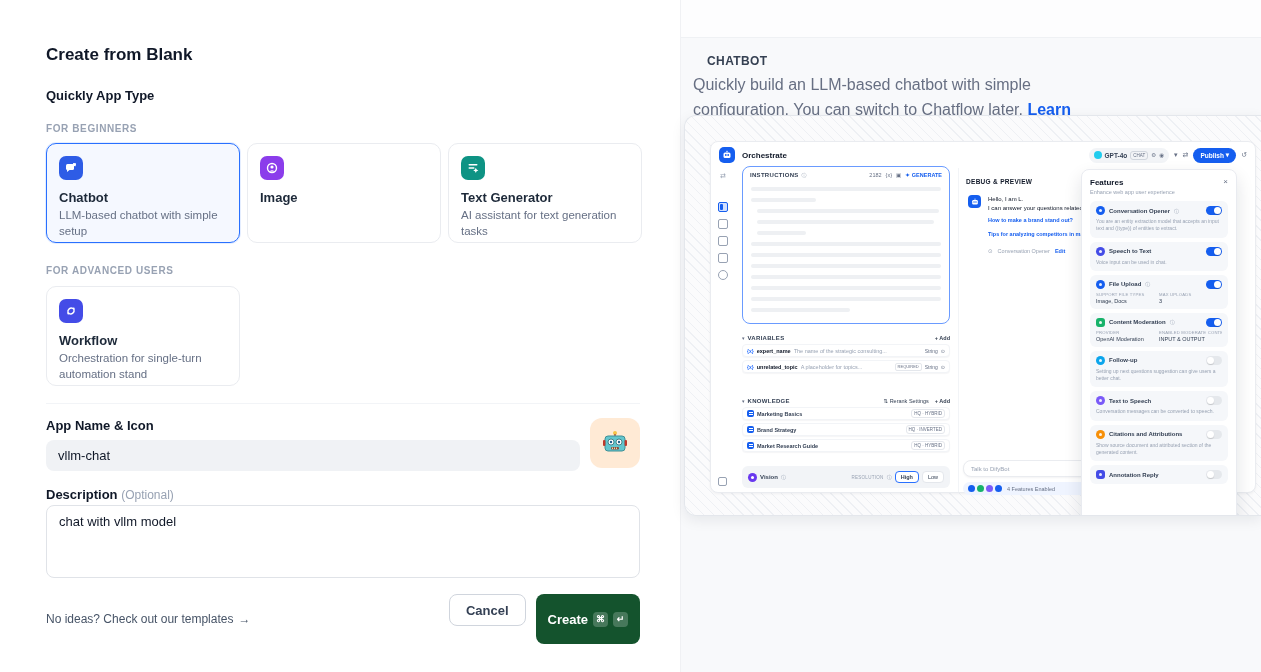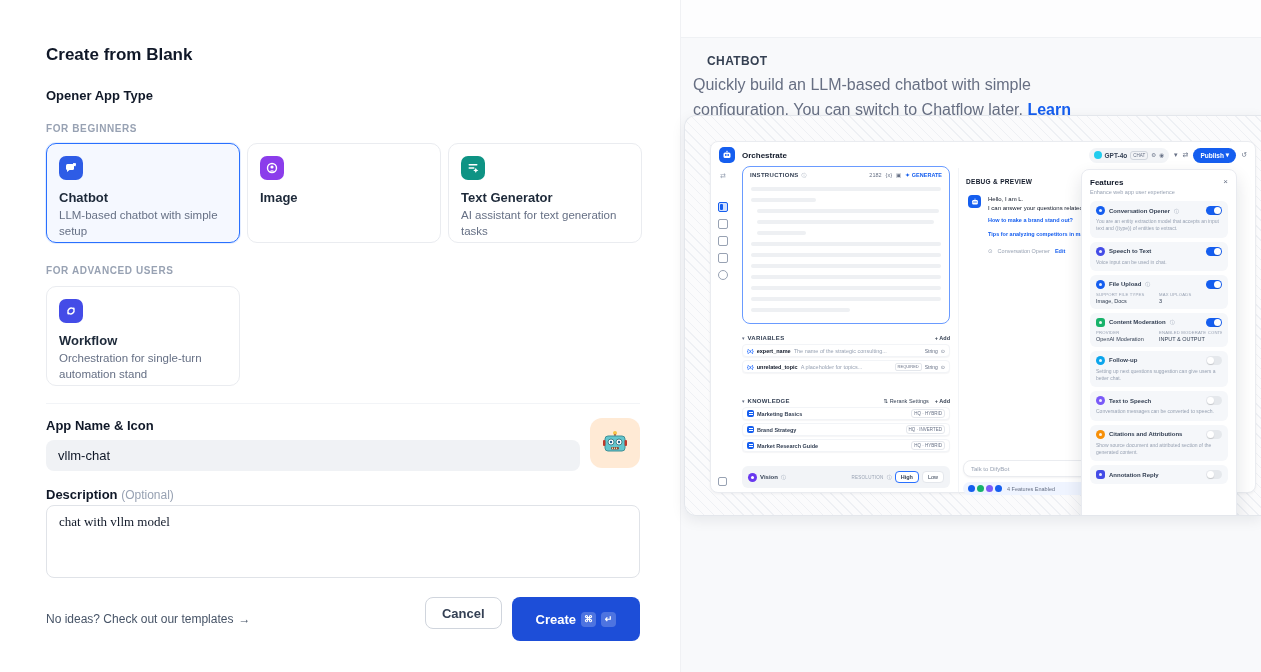--- a/index.html
+++ b/index.html
@@ -22,26 +22,26 @@
   .app-card .icon-sq { width:24px; height:24px; border-radius:7px; display:flex; align-items:center; justify-content:center; }
   .app-card .card-title { margin-top:10px; font-size:13px; font-weight:700; color:#1D2939; }
   .app-card .card-desc { margin-top:3px; font-size:11.5px; color:#667085; line-height:1.35; }
   .lp-divider { position:absolute; left:46px; top:403px; width:594px; border-top:1px solid #F2F4F7; }
   .field-label { position:absolute; left:46px; font-size:13px; font-weight:700; color:#101828; }
   .lp-name-label { top:418px; }
   .lp-desc-label { top:487px; }
   .optional { font-weight:400; color:#98A2B3; font-size:12px;margin-top:32px; }
   .name-input { position:absolute; left:46px; top:440px; width:534px; height:31px; background:#F0F2F5; border:none; border-radius:8px; padding:0 12px; font-size:13px; color:#101828; font-family:inherit; outline:none; }
   .app-icon-btn { position:absolute; left:590px; top:418px; width:50px; height:50px; border-radius:12px; background:#FFEAD5; display:flex; align-items:center; justify-content:center; cursor:pointer; }
-  .desc-textarea { position:absolute; left:46px; top:505px; width:594px; height:73px; background:#fff; border:1px solid #E0E3E8; border-radius:8px; padding:8px 12px; font-size:13px; color:#101828; font-family:Liberation Serif, serif; resize:none; outline:none; }
+  .desc-textarea { position:absolute; left:46px; top:505px; width:594px; height:73px; background:#fff; border:1px solid #E0E3E8; border-radius:8px; padding:8px 12px; font-size:13px; color:#101828; font-family:Liberation Sans, sans-serif; resize:none; outline:none; }
   .lp-footer { position:absolute; left:46px; top:603px; width:594px; height:32px; display:flex; align-items:center; }
   .templates-link { font-size:12px; color:#475467; cursor:pointer; display:flex; align-items:center; gap:5px; }
   .footer-btns { margin-left:auto; display:flex; gap:10px; }
   .btn-cancel { height:32px; padding:0 16px; background:#fff; border:1px solid #D0D5DD; border-radius:8px; font-size:13px; font-weight:700; color:#344054; display:flex; align-items:center; cursor:pointer; font-family:inherit; }
-  .btn-create { height:44px; padding:0 24px; background:#1d4ed8; border:none; border-radius:8px; font-size:13px; font-weight:700; color:#fff; display:flex; align-items:center; gap:5px; cursor:pointer; font-family:inherit; }
+  .btn-create { height:50px; padding:0 12px; background:#14532d; border:none; border-radius:8px; font-size:13px; font-weight:700; color:#fff; display:flex; align-items:center; gap:5px; cursor:pointer; font-family:inherit; }
   .kbd { width:15px; height:15px; border-radius:4px; background:rgba(255,255,255,.22); font-size:9px; display:flex; align-items:center; justify-content:center; }
 
   
   .robot { display:block; }
 
   
   .right-panel { position:absolute; left:680px; top:0; width:581px; height:672px; background:#F8F9FB; border-left:1px solid #F0F1F4; }
   .rp-strip { position:absolute; left:0; top:0; right:0; height:38px; background:#FDFDFE; border-bottom:1px solid #EFF1F4; }
   .rp-heading { position:absolute; left:26px; top:54px; font-size:12px; font-weight:700; letter-spacing:.4px; color:#354052; }
   .rp-desc { position:absolute; left:12px; top:73px; width:382px; font-size:16px; color:#676F83; line-height:1.55; }
@@ -143,21 +143,21 @@
   .f-col-label { font-size:4.2px; color:#98A2B3; letter-spacing:.2px; white-space:nowrap; overflow:hidden; }
   .f-col-value { font-size:5.5px; color:#344054; margin-top:1px; white-space:nowrap; overflow:hidden; }
 </style>
 </head>
 <body>
 
 <div id="app">
 
   <div class="left-panel">
     <div class="lp-title">Create from Blank</div>
-    <div class="lp-choose">Opener App Type</div>
+    <div class="lp-choose">Quickly App Type</div>
 
     <div class="section-label lp-beginners">FOR BEGINNERS</div>
     <div class="card-row lp-row1">
 
       <div class="app-card selected">
         <div class="icon-sq" style="background:#2E5CE6">
           <svg class="robot" width="14" height="14" viewBox="0 0 14 14">
               <rect x="2" y="3" width="8" height="6" rx="1.5" fill="#fff"></rect>
               <path d="M3 9 L3 11 L5.5 9 Z" fill="#fff"></path>
               <rect x="9" y="2" width="3" height="3" rx="0.5" fill="#fff" transform="rotate(12 10 3)"></rect>

